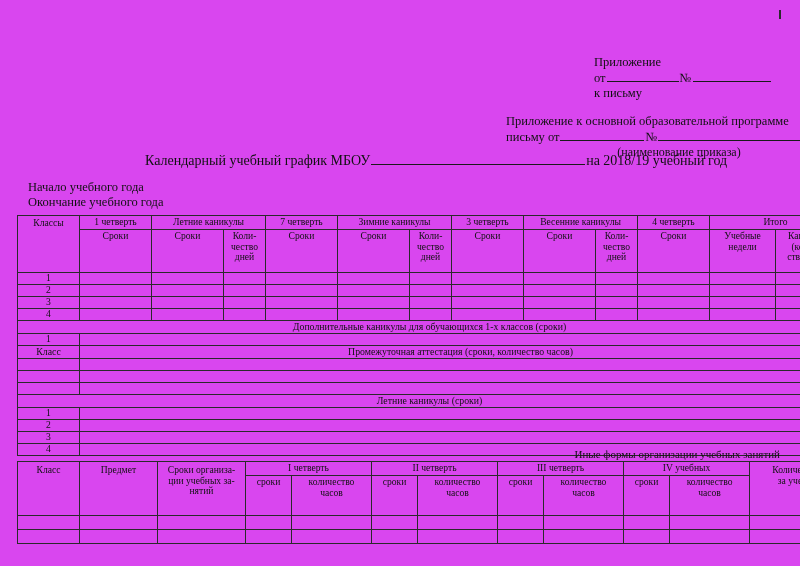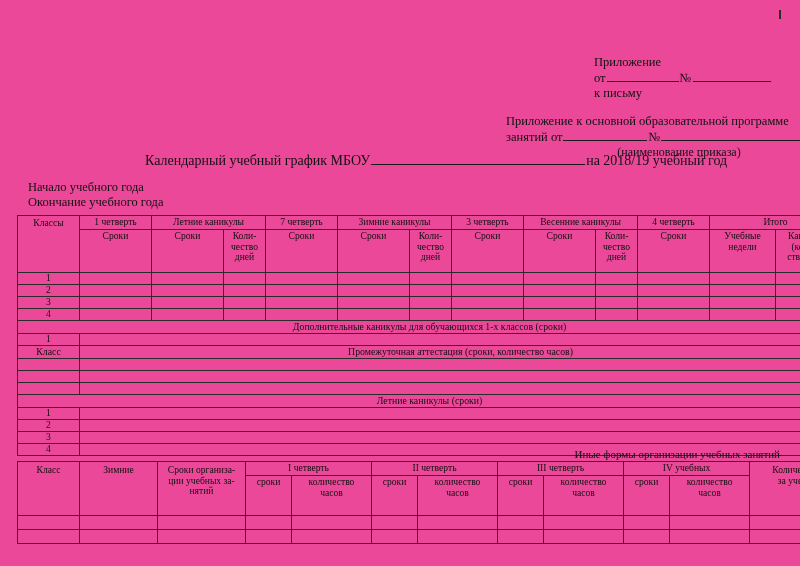--- a/index.html
+++ b/index.html
@@ -13,21 +13,21 @@
     position: relative;
     font-family: "Liberation Serif", "DejaVu Serif", serif;
     color: #111111;
     overflow: hidden;
   }
 
   .page {
     position: absolute;
     left: 0; top: 0;
     width: 800px; height: 566px;
-    background: #ec4899;
+    background: #d946ef;
   }
 
   
   .corner-tick {
     position: absolute;
     right: 19px;
     top: 10px;
     width: 2px;
     height: 9px;
     background: #2b2b2b;
@@ -172,21 +172,21 @@
   <div class="corner-tick"></div>
 
   <div class="hdr-letter">
     <div class="ln">Приложение</div>
     <div class="ln"><span>от</span><span class="fill w1"></span><span>№</span><span class="fill w2"></span></div>
     <div class="ln">к письму</div>
   </div>
 
   <div class="hdr-order">
     <div class="ln">Приложение к основной образовательной программе</div>
-    <div class="ln"><span>занятий от</span><span class="fill o1"></span><span>№</span><span class="fill o2"></span></div>
+    <div class="ln"><span>письму от</span><span class="fill o1"></span><span>№</span><span class="fill o2"></span></div>
     <span class="caption">(наименование приказа)</span>
   </div>
 
   <div class="title-line"><span>Календарный учебный график МБОУ</span><span class="fill t1"></span><span>на 2018/19 учебный год</span></div>
 
   <div class="year-lines">
     <div>Начало учебного года</div>
     <div>Окончание учебного года</div>
   </div>
 
@@ -375,21 +375,21 @@
         <col style="width:80px">
       <col style="width:46px">
         <col style="width:80px">
       <col style="width:46px">
         <col style="width:80px">
       <col style="width:118px">
     </colgroup>
     <tbody>
       <tr>
         <td class="hd1" rowspan="2" style="vertical-align:top;padding-top:3px">Класс</td>
-        <td class="hd1" rowspan="2" style="vertical-align:top;padding-top:3px">Зимние</td>
+        <td class="hd1" rowspan="2" style="vertical-align:top;padding-top:3px">Предмет</td>
         <td class="hd1" rowspan="2" style="vertical-align:top;padding-top:3px">
           <span>Сроки организа-</span><br>
           <span>ции учебных за-</span><br>
           <span>нятий</span>
         </td>
         <td class="hd1" colspan="2">I четверть</td>
         <td class="hd1" colspan="2">II четверть</td>
         <td class="hd1" colspan="2">III четверть</td>
         <td class="hd1" colspan="2">IV учебных</td>
         <td class="hd1" rowspan="2" style="vertical-align:top;padding-top:3px">

